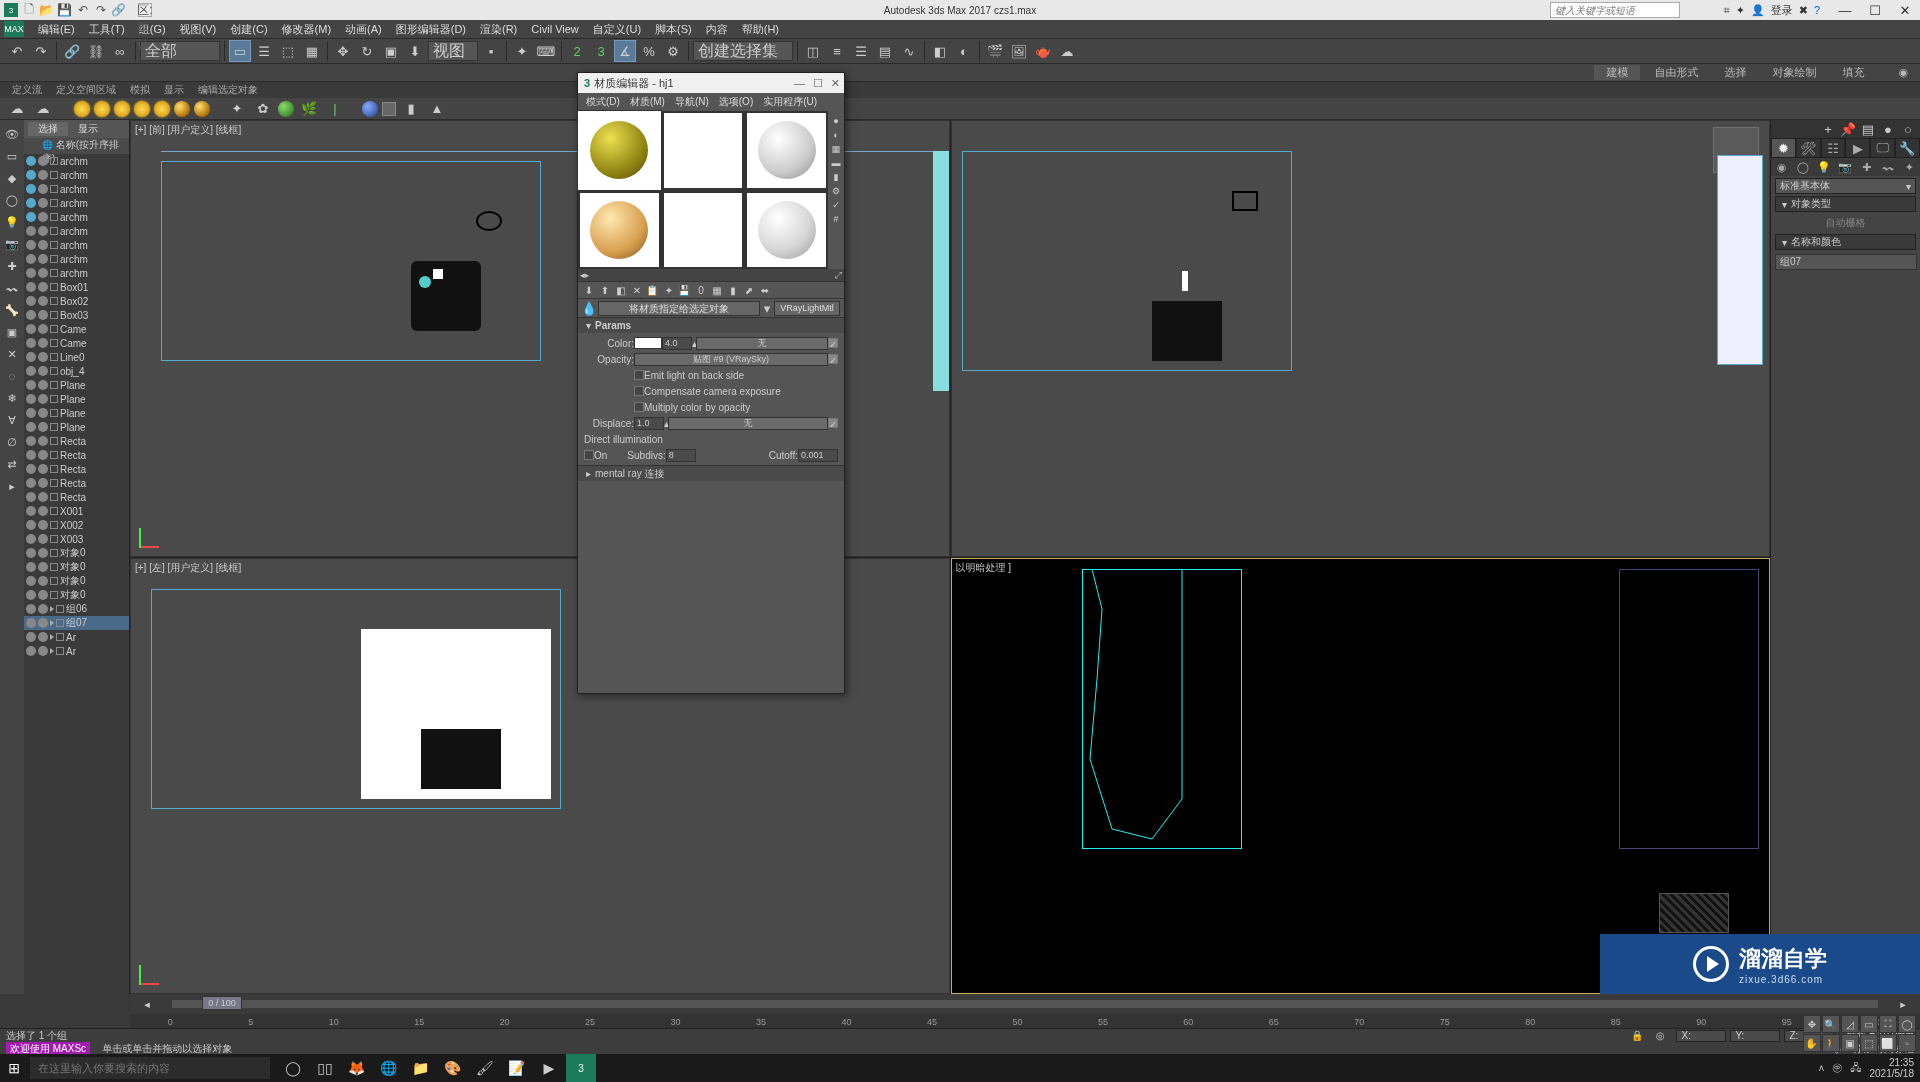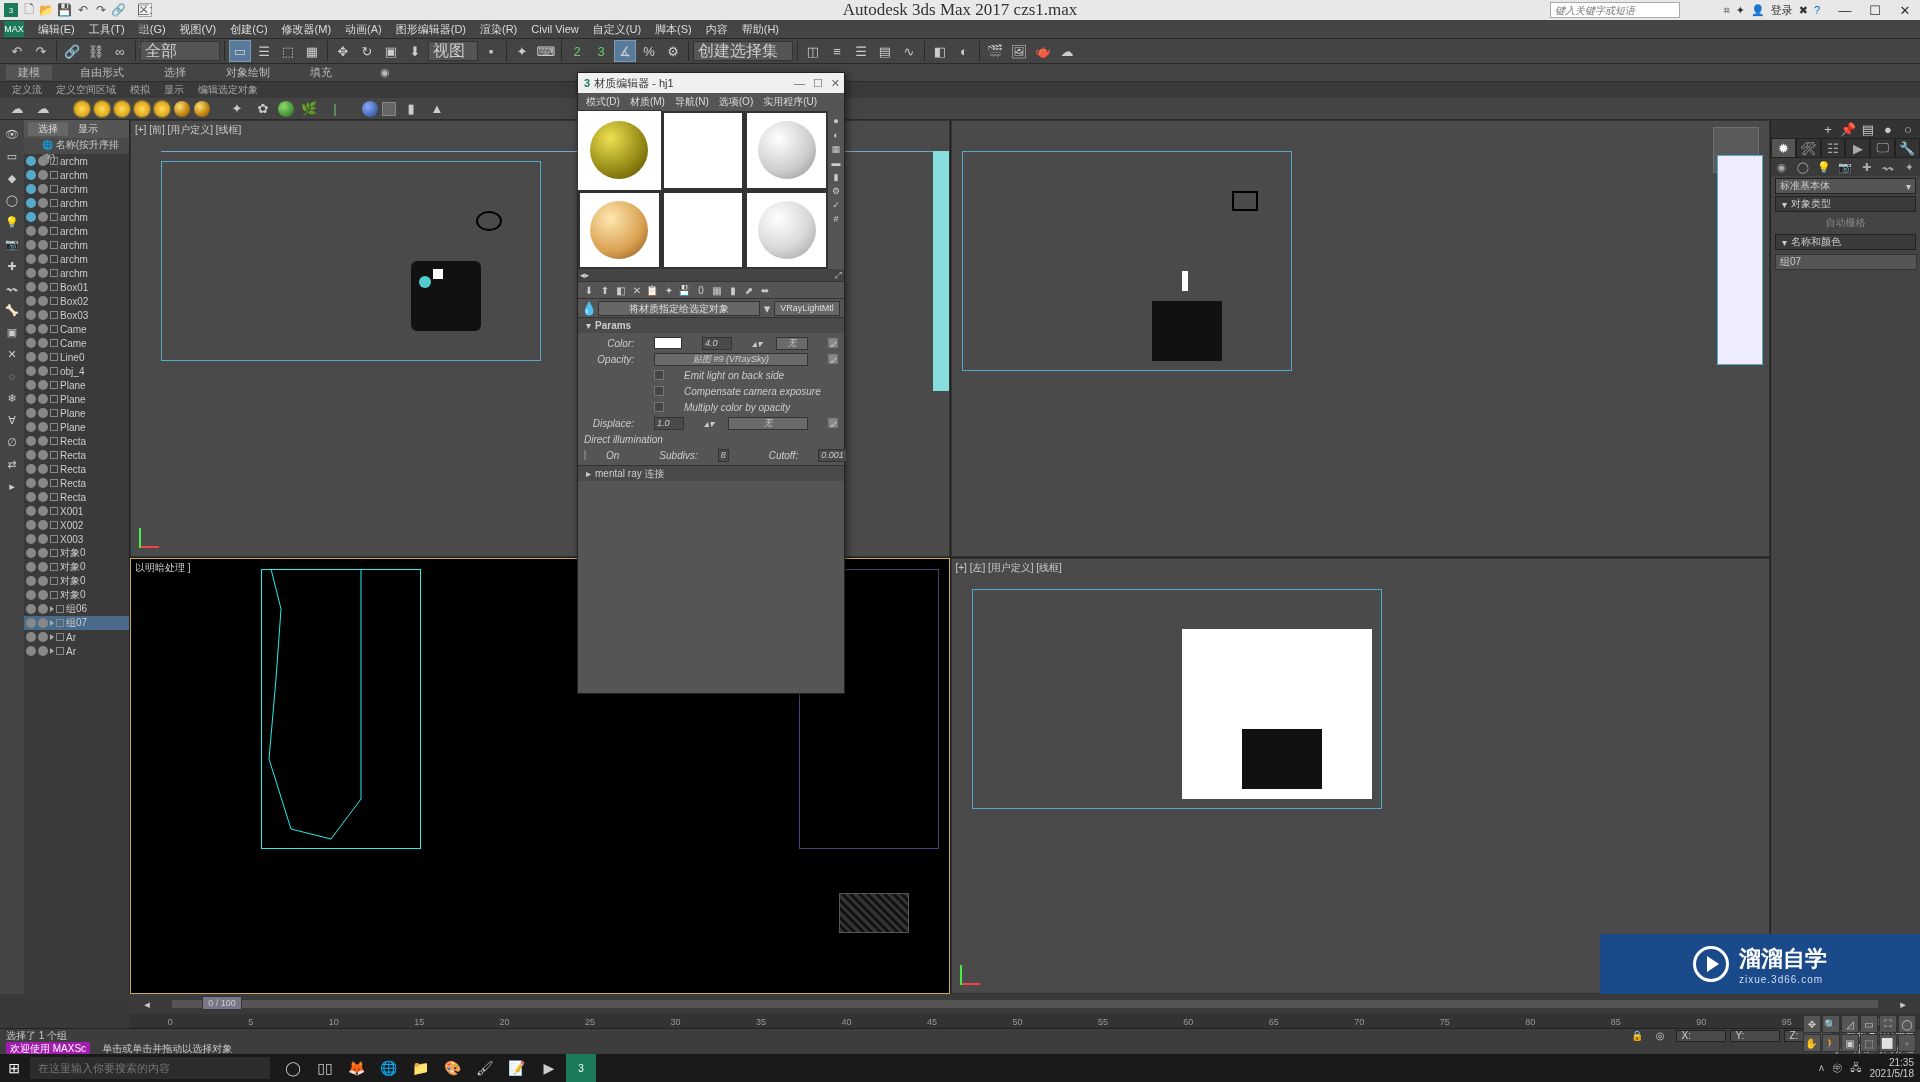--- a/index.html
+++ b/index.html
@@ -3,41 +3,41 @@
 <meta charset="utf-8">
 <style>
 * { margin:0; padding:0; box-sizing:border-box; font-family:"Microsoft YaHei",Arial,sans-serif; }
 body { background:#393939; color:#ccc; font-size:11px; width:1920px; height:1082px; overflow:hidden; position:relative; }
 
 
 .title-bar { height:20px; background:#e8e8e8; display:flex; align-items:center; position:relative; }
 .title-bar .qat { display:flex; align-items:center; gap:4px; padding-left:4px; }
 .title-bar .qat span { width:14px; height:14px; display:inline-flex; align-items:center; justify-content:center; color:#555; font-size:12px; }
 .title-bar .workspace { margin-left:8px; font-size:11px; color:#333; border:1px solid #aaa; padding:0 6px; background:#f0f0f0; }
-.title-bar .title { position:absolute; left:50%; transform:translateX(-50%); color:#333; font-size:17px;font-family:Liberation Serif, serif; }
+.title-bar .title { position:absolute; left:50%; transform:translateX(-50%); color:#333; font-size:10px; }
 .title-bar .search { position:absolute; right:240px; width:130px; height:16px; border:1px solid #aaa; background:#fff; font-size:10px; font-style:italic; color:#999; padding:0 4px; }
 .title-bar .right-icons { position:absolute; right:100px; display:flex; gap:6px; align-items:center; font-size:11px; color:#333; }
 .title-bar .win-ctrl { position:absolute; right:0; display:flex; }
 .title-bar .win-ctrl span { width:30px; height:20px; display:flex; align-items:center; justify-content:center; color:#333; font-size:13px; }
 
 
 .menu-bar { height:18px; background:#444; display:flex; align-items:center; padding-left:4px; gap:2px; }
 .menu-bar span { padding:0 6px; color:#ddd; font-size:11px; }
 .menu-bar .app-btn { width:20px; height:16px; background:#1a7a5a; color:#fff; font-size:9px; display:flex; align-items:center; justify-content:center; margin-right:6px; }
 
 
 .main-toolbar { height:26px; background:#444; display:flex; align-items:center; padding:0 6px; gap:2px; border-top:1px solid #2a2a2a; border-bottom:1px solid #2a2a2a; }
 .tbtn { width:22px; height:22px; display:flex; align-items:center; justify-content:center; color:#ccc; font-size:13px; border:1px solid transparent; }
 .tbtn.active { background:#5a7a9a; border:1px solid #7a9aba; }
 .tbtn.green { color:#6c6; }
 .combo { height:20px; background:#555; border:1px solid #333; color:#ccc; padding:0 4px; font-size:16px; display:flex; align-items:center; min-width:80px; }
 .sep { width:1px; height:20px; background:#2a2a2a; margin:0 2px; }
 
 
-.ribbon-tabs { height:18px; background:#444; display:flex; align-items:center; gap:16px; padding-left:6px; border-bottom:1px solid #2a2a2a; }
+.ribbon-tabs { height:18px; background:#444; display:flex; align-items:center; gap:2px; padding-left:6px; border-bottom:1px solid #2a2a2a;justify-content:flex-end; }
 .ribbon-tabs span { padding:0 12px; color:#bbb; font-size:11px; }
 .ribbon-tabs span.active { background:#555; }
 .ribbon-sub { height:16px; background:#3a3a3a; display:flex; align-items:center; gap:2px; padding-left:6px; font-size:10px; color:#aaa; }
 .ribbon-sub span { padding:0 6px; }
 
 
 .display-tb { height:22px; background:#444; display:flex; align-items:center; padding:0 6px; gap:4px; border-bottom:1px solid #2a2a2a; }
 .orb { width:16px; height:16px; border-radius:50%; background:radial-gradient(circle at 35% 35%,#ffe070,#b07000 70%); }
 .orb.sun { background:radial-gradient(circle at 50% 50%,#ffdd55,#cc8800); box-shadow:0 0 2px #ffcc00; }
 .orb.blue { background:radial-gradient(circle at 35% 35%,#88aaff,#224488); }
@@ -104,21 +104,21 @@
 .mat-slots .side { width:16px; background:#555; display:flex; flex-direction:column; gap:2px; padding-top:4px; align-items:center; }
 .mat-slots .side span { width:12px; height:12px; font-size:9px; color:#ccc; display:flex; align-items:center; justify-content:center; }
 .mat-scroll { height:12px; background:#444; display:flex; align-items:center; justify-content:space-between; padding:0 2px; font-size:9px; }
 .mat-tb { height:18px; background:#555; display:flex; align-items:center; gap:2px; padding:0 4px; border-top:1px solid #333; border-bottom:1px solid #333; }
 .mat-tb span { width:14px; height:14px; font-size:10px; color:#ccc; display:flex; align-items:center; justify-content:center; }
 .mat-assign { height:18px; display:flex; align-items:center; gap:2px; padding:0 4px; }
 .mat-assign .name { flex:1; height:15px; background:#666; border:1px solid #333; font-size:10px; text-align:center; color:#ddd; }
 .mat-assign .type { width:66px; height:15px; background:#666; border:1px solid #333; font-size:9px; text-align:center; color:#ddd; display:flex; align-items:center; justify-content:center; }
 .mat-roll { height:16px; background:#4a4a4a; border-top:1px solid #333; display:flex; align-items:center; padding-left:8px; font-size:10px; }
 .mat-param { padding:2px 6px; font-size:10px; }
-.mat-param .prow { display:flex; align-items:center; height:16px; gap:20px;font-style:italic; }
+.mat-param .prow { display:flex; align-items:center; height:16px; gap:0; }
 .mat-param .lbl { width:50px; text-align:right; color:#ccc; }
 .mat-param .sw { width:28px; height:12px; background:#fff; border:1px solid #333; }
 .mat-param .num { width:30px; height:13px; background:#4a4a4a; border:1px solid #333; font-size:9px; padding:0 2px; display:flex; align-items:center; }
 .mat-param .map { flex:1; height:13px; background:#6a6a6a; border:1px solid #333; font-size:9px; display:flex; align-items:center; justify-content:center; }
 .mat-param .chk { width:10px; height:10px; border:1px solid #777; background:#444; }
 
 
 .timeline { position:absolute; bottom:42px; left:130px; right:0; height:20px; background:#3a3a3a; display:flex; align-items:center; }
 .timeline .slider { flex:1; height:8px; background:#555; margin:0 8px; position:relative; }
 .timeline .handle { position:absolute; left:30px; top:-4px; width:40px; height:14px; background:#778; border:1px solid #333; font-size:9px; display:flex; align-items:center; justify-content:center; }
@@ -566,35 +566,35 @@
       <div class="axis-gizmo"></div>
     </div>
     <div class="vp">
       <div class="viewcube"></div>
       <div class="wire-box" style="top:30px;left:10px;width:330px;height:220px"></div>
       <div class="wire-box" style="top:34px;right:6px;width:46px;height:210px;background:#eef;"></div>
       <div class="scene-obj" style="top:180px;left:200px;width:70px;height:60px"></div>
       <div class="scene-obj" style="top:150px;left:230px;width:6px;height:20px;background:#fff"></div>
       <div class="scene-obj" style="top:70px;left:280px;width:26px;height:20px;background:transparent;border:2px solid #000"></div>
     </div>
+    <div class="vp">
+      <div class="vp-label">[+] [左] [用户定义] [线框]</div>
+      <div class="wire-box" style="top:30px;left:20px;width:410px;height:220px"></div>
+      <div class="scene-obj" style="top:70px;left:230px;width:190px;height:170px;background:#fff"></div>
+      <div class="scene-obj" style="top:170px;left:290px;width:80px;height:60px;background:#111"></div>
+      <div class="axis-gizmo"></div>
+    </div>
     <div class="vp dark">
       <div class="vp-label">以明暗处理 ]</div>
       <div class="curtain" style="top:10px;left:130px;width:160px;height:280px;border-color:#2ee"></div>
       <div class="curtain" style="top:10px;right:10px;width:140px;height:280px;border-color:#447"></div>
       <div style="position:absolute;bottom:60px;right:40px;width:70px;height:40px;background:repeating-linear-gradient(45deg,#333 0,#333 3px,#111 3px,#111 6px);border:1px solid #555"></div>
       <svg style="position:absolute;top:0;left:0;width:100%;height:100%">
         <path d="M 140 10 L 150 50 L 145 120 L 138 200 L 160 270 L 200 280 L 230 240 L 230 10" fill="none" stroke="#2ee" stroke-width="1"></path>
       </svg>
-    </div>
-    <div class="vp">
-      <div class="vp-label">[+] [左] [用户定义] [线框]</div>
-      <div class="wire-box" style="top:30px;left:20px;width:410px;height:220px"></div>
-      <div class="scene-obj" style="top:70px;left:230px;width:190px;height:170px;background:#fff"></div>
-      <div class="scene-obj" style="top:170px;left:290px;width:80px;height:60px;background:#111"></div>
-      <div class="axis-gizmo"></div>
     </div>
   </div>
 
   <div class="cmd-panel">
     <div style="height:18px;display:flex;justify-content:flex-end;gap:4px;padding:2px 4px;background:#333">
       <span class="tbtn" style="width:16px;height:14px">+</span>
       <span class="tbtn" style="width:16px;height:14px">📌</span>
       <span class="tbtn" style="width:16px;height:14px">▤</span>
       <span class="tbtn" style="width:16px;height:14px">●</span>
       <span class="tbtn" style="width:16px;height:14px">○</span>

